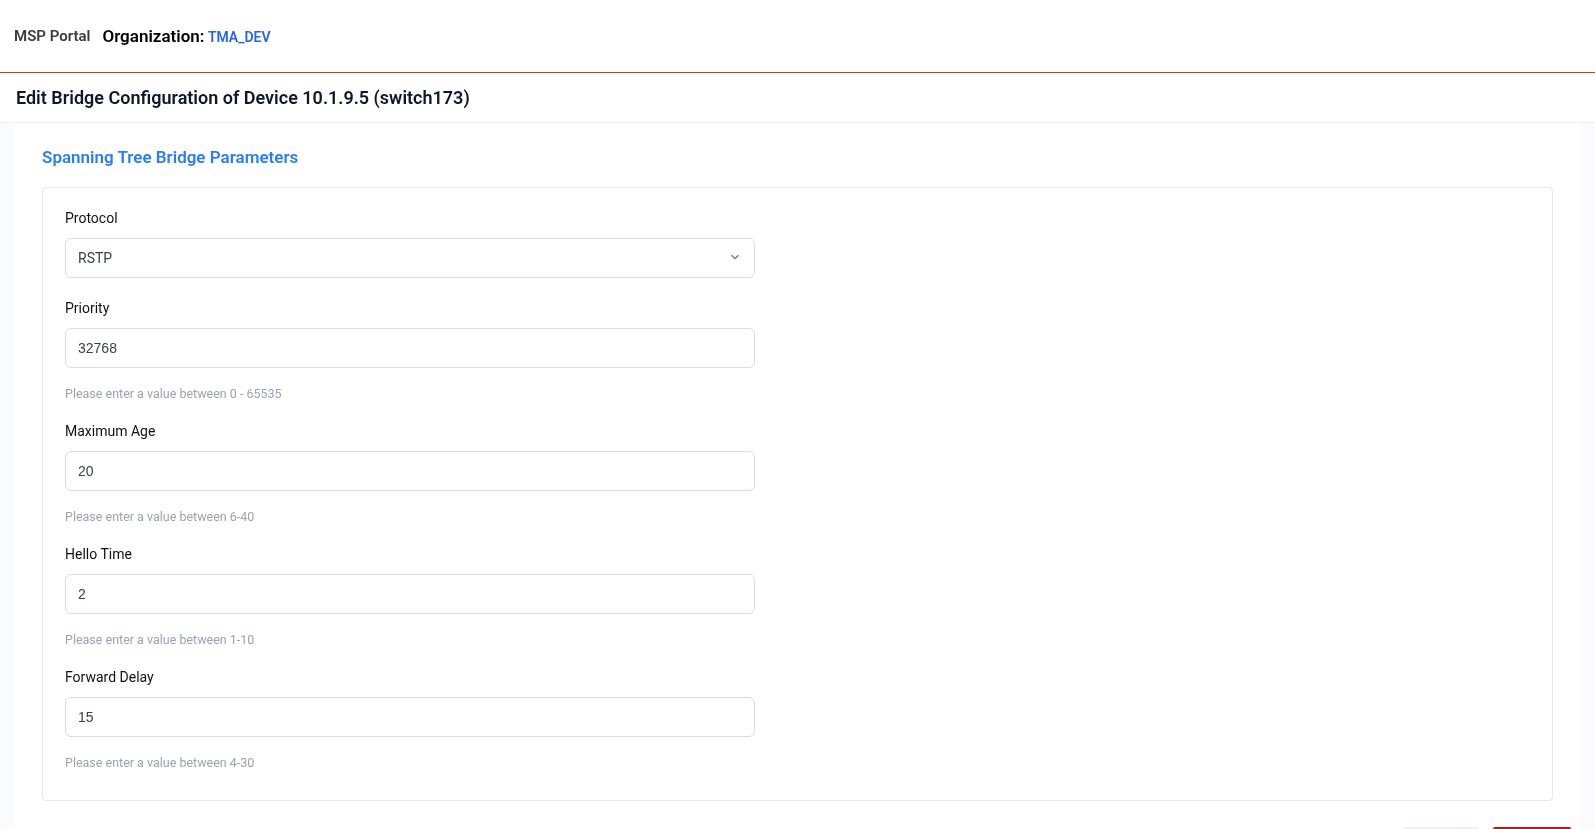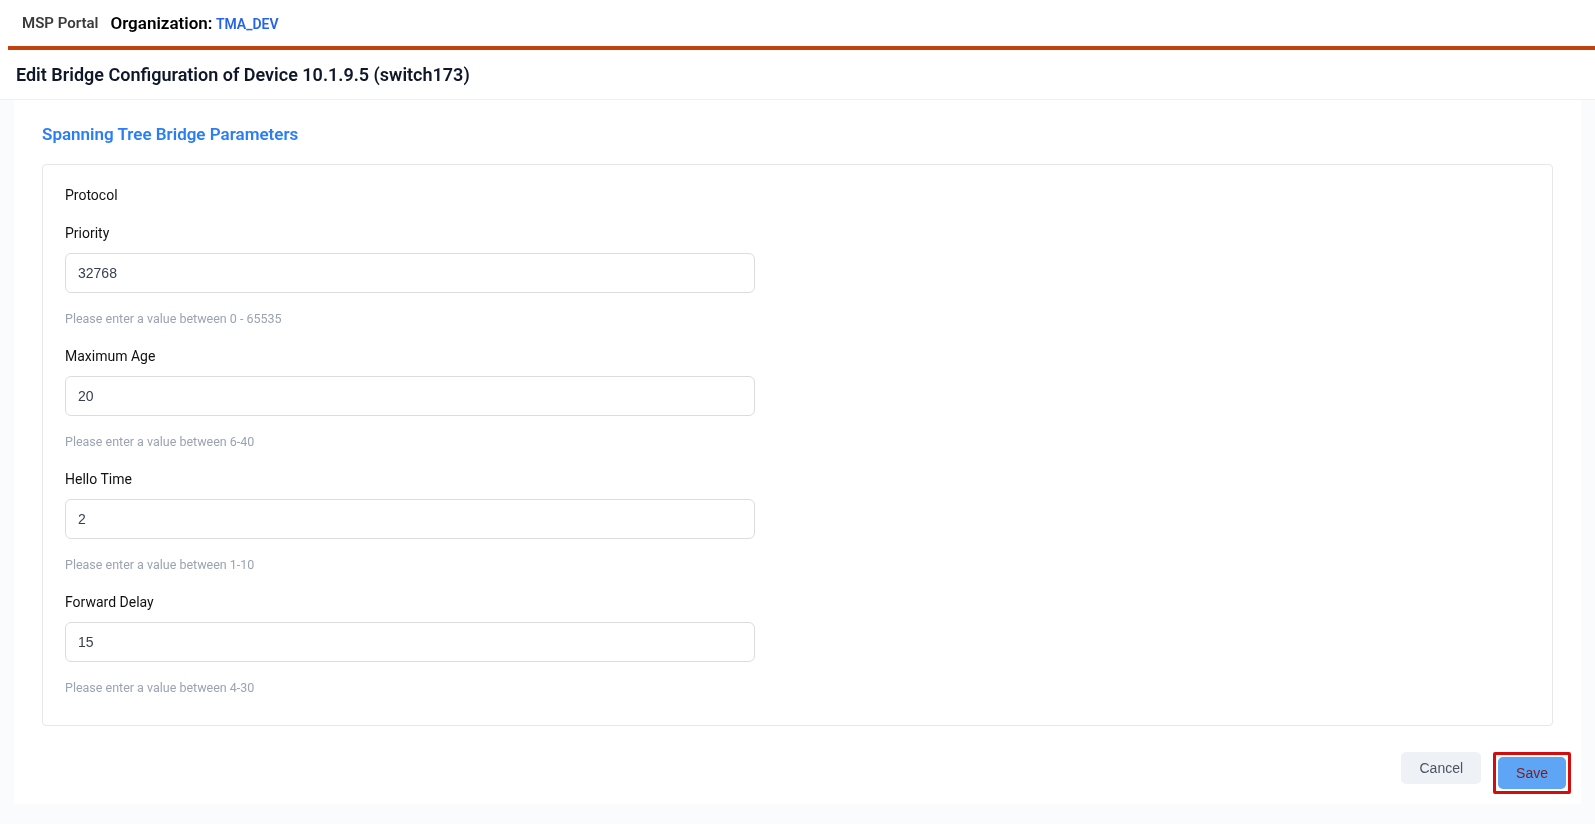--- a/index.html
+++ b/index.html
@@ -6,24 +6,23 @@
   body {
     font-family: -apple-system, BlinkMacSystemFont, "Segoe UI", Roboto, "Helvetica Neue", Arial, sans-serif;
     background: #fff;
     color: #1a1a1a;
     font-size: 14px;
   }
   .header {
     display: flex;
     align-items: center;
     justify-content: space-between;
-    height: 50px;
+    height: 73px;
     padding: 0 14px 0 14px;
-    border-bottom: 4px solid #c2410c;
-    margin-left: 8px;
+    border-bottom: 1px solid #c2410c;
   }
   .header-left {
     display: flex;
     align-items: center;
     gap: 12px;
   }
   .brand {
     font-weight: 600;
     font-size: 15px;
     color: #3b3b3b;
@@ -190,20 +189,28 @@
   <h1 class="page-title">Edit Bridge Configuration of Device 10.1.9.5 (switch173)</h1>
 </div>
 
 <div class="content-wrap">
   <div class="panel">
     <div class="panel-title">Spanning Tree Bridge Parameters</div>
     <div class="panel-body">
 
       <div class="form-group">
         <label class="form-label">Protocol</label>
+        <div class="form-select">
+          <span>RSTP</span>
+          <span class="chevron">
+            <svg width="14" height="14" viewBox="0 0 24 24" fill="none" stroke="currentColor" stroke-width="2">
+                <path d="M6 9l6 6 6-6"></path>
+              </svg>
+          </span>
+        </div>
       </div>
 
       <div class="form-group">
         <label class="form-label">Priority</label>
         <div class="form-control">
           <input class="text-input" value="32768" style="">
         </div>
         <div class="help-text">Please enter a value between 0 - 65535</div>
       </div>
 

